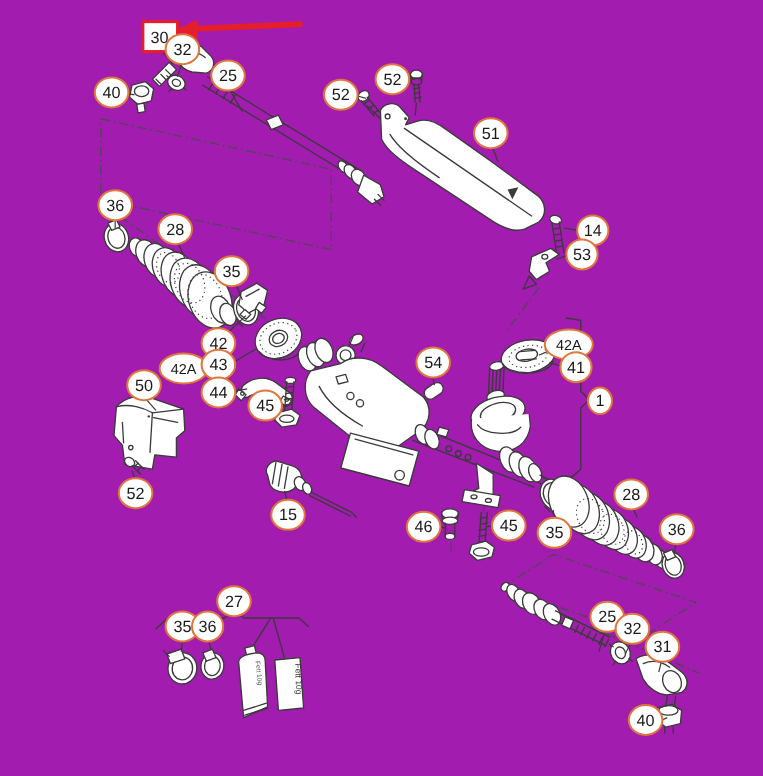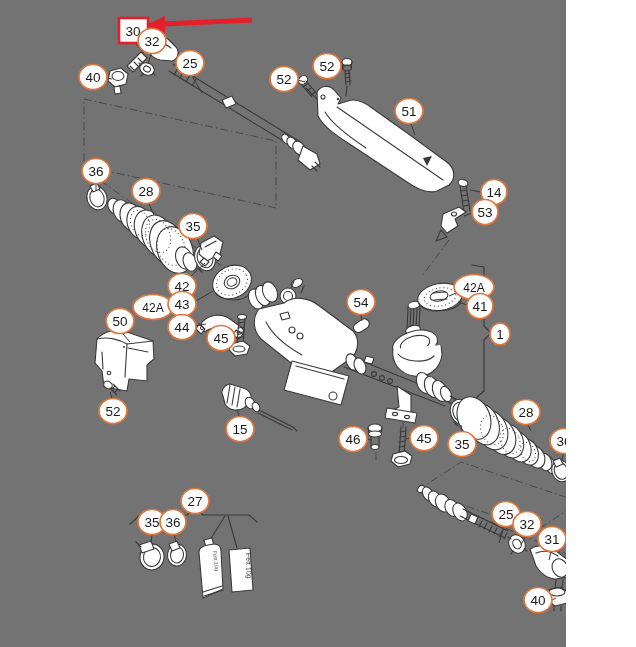--- a/index.html
+++ b/index.html
@@ -1,16 +1,16 @@
 <!DOCTYPE html>
 <html><head>
 <meta charset="utf-8">
 <style>
   html,body{margin:0;padding:0;background:#ffffff;}
-  .stage{position:relative;width:566px;height:647px;background:#737373;overflow:hidden;
+  .stage{position:relative;width:636px;height:647px;background:#a21caf;overflow:hidden;
          font-family:"Liberation Sans", sans-serif;}
   svg{display:block;}
   .ln{fill:none;stroke:#3a3a3a;stroke-width:1.1;stroke-linecap:round;stroke-linejoin:round;}
   .fw{fill:#ffffff;stroke:#3a3a3a;stroke-width:1.1;stroke-linejoin:round;}
   .dash{fill:none;stroke:#4a4a4a;stroke-width:1;stroke-dasharray:8 3 1.5 3;}
   .tex{fill:none;stroke:#3a3a3a;stroke-width:1;stroke-dasharray:1 2.8;}
   .fill{fill:#3a3a3a;stroke:none;}
   .callout-text{font-family:"Liberation Sans", sans-serif;fill:#1a1a1a;}
 </style>
 </head>

